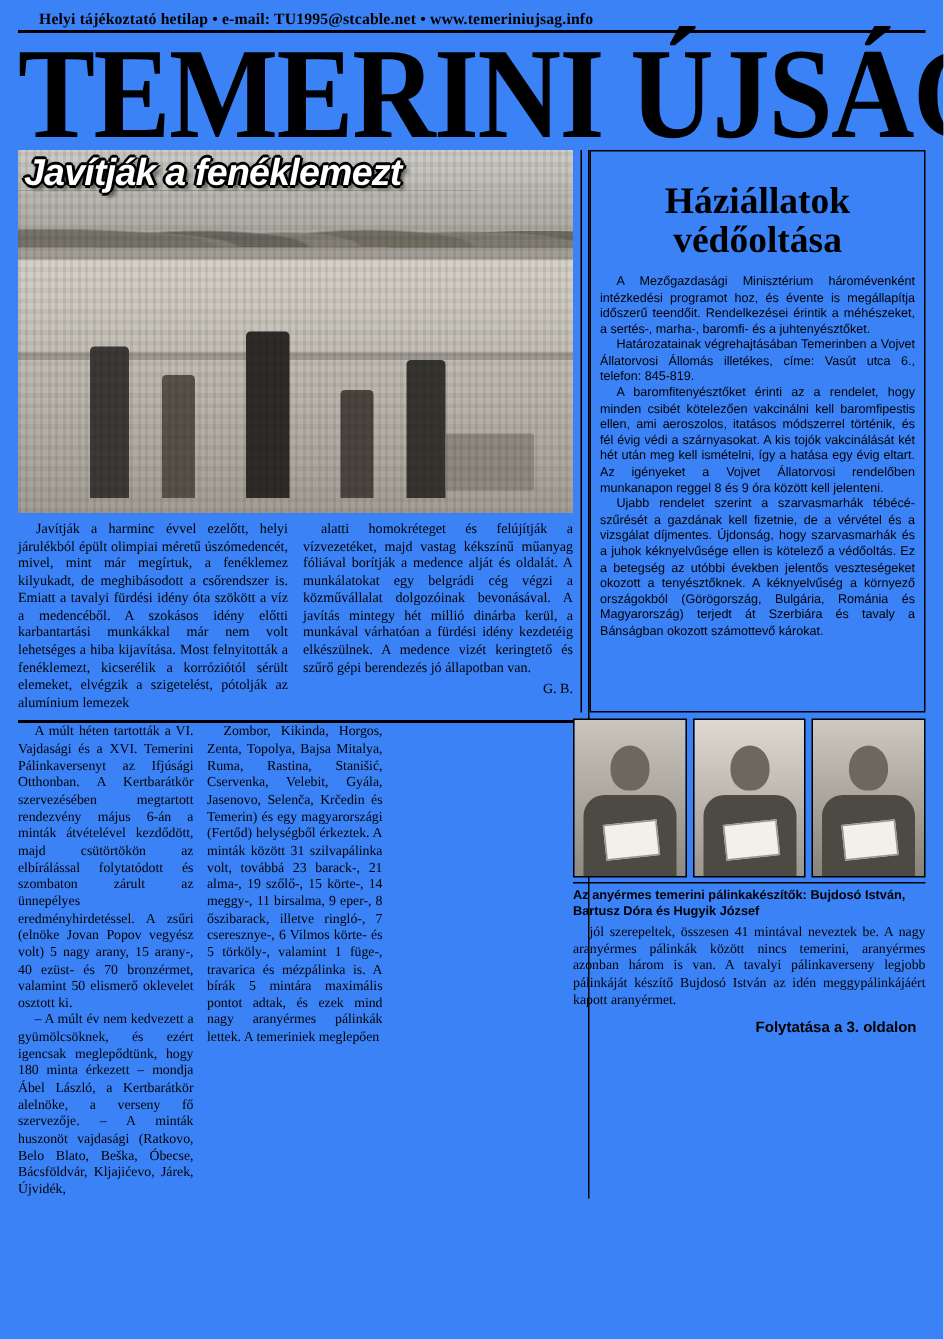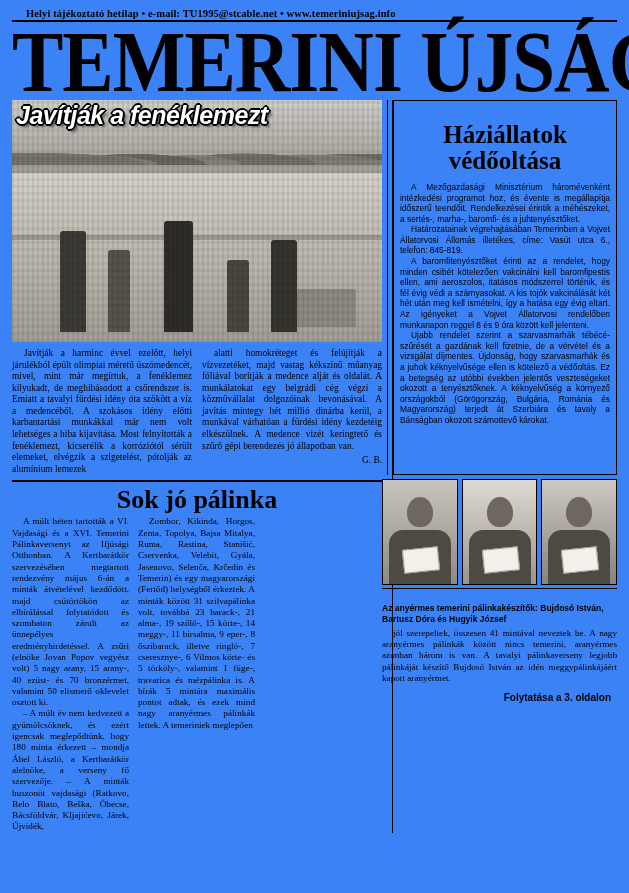--- a/index.html
+++ b/index.html
@@ -293,21 +293,21 @@
   .ph.two { background: linear-gradient(#dedad2, #9a958d); }
   .ph.three { background: linear-gradient(#cdc9c1, #87837b); }
 
   .photo-caption {
     font-family: "Liberation Sans", sans-serif;
     font-weight: bold;
     font-size: 8.5px;
     line-height: 10.2px;
     margin-top: 3px;
     border-top: 1px solid #000;
-    padding-top: 14px;
+    padding-top: 2px;
   }
   .tail-cols {
     display: flex;
     gap: 8px;
     margin-top: 4px;
   }
   .tail-cols .c {
     font-family: "Liberation Serif", serif;
     font-size: 9.2px;
     line-height: 11.3px;
@@ -392,21 +392,20 @@
           <p>A baromfitenyésztőket érinti az a rendelet, hogy minden csibét kötelezően vakcinálni kell baromfipestis ellen, ami aeroszolos, itatásos módszerrel történik, és fél évig védi a szárnyasokat. A kis tojók vakcinálását két hét után meg kell ismételni, így a hatása egy évig eltart. Az igényeket a Vojvet Állatorvosi rendelőben munkanapon reggel 8 és 9 óra között kell jelenteni.</p>
           <p>Ujabb rendelet szerint a szarvasmarhák tébécé-szűrését a gazdának kell fizetnie, de a vérvétel és a vizsgálat díjmentes. Újdonság, hogy szarvasmarhák és a juhok kéknyelvűsége ellen is kötelező a védőoltás. Ez a betegség az utóbbi években jelentős veszteségeket okozott a tenyésztőknek. A kéknyelvűség a környező országokból (Görögország, Bulgária, Románia és Magyarország) terjedt át Szerbiára és tavaly a Bánságban okozott számottevő károkat.</p>
         </div>
       </div>
     </div>
 
     <div class="second">
 
       <div class="second-left">
         <div class="rule-mid"></div>
-        <div class="pal-title">Sok jó pálinka</div>
         <div class="pal-cols">
           <div class="c">
             <p>A múlt héten tartották a VI. Vajdasági és a XVI. Temerini Pálinkaversenyt az Ifjúsági Otthonban. A Kertbarátkör szervezésében megtartott rendezvény május 6-án a minták átvételével kezdődött, majd csütörtökön az elbírálással folytatódott és szombaton zárult az ünnepélyes eredményhirdetéssel. A zsűri (elnöke Jovan Popov vegyész volt) 5 nagy arany, 15 arany-, 40 ezüst- és 70 bronzérmet, valamint 50 elismerő oklevelet osztott ki.</p>
             <p>– A múlt év nem kedvezett a gyümölcsöknek, és ezért igencsak meglepődtünk, hogy 180 minta érkezett – mondja Ábel László, a Kertbarátkör alelnöke, a verseny fő szervezője. – A minták huszonöt vajdasági (Ratkovo, Belo Blato, Beška, Óbecse, Bácsföldvár, Kljajićevo, Járek, Újvidék,</p>
           </div>
           <div class="c">
             <p>Zombor, Kikinda, Horgos, Zenta, Topolya, Bajsa Mitalya, Ruma, Rastina, Stanišić, Cservenka, Velebit, Gyála, Jasenovo, Selenča, Krčedin és Temerin) és egy magyarországi (Fertőd) helységből érkeztek. A minták között 31 szilvapálinka volt, továbbá 23 barack-, 21 alma-, 19 szőlő-, 15 körte-, 14 meggy-, 11 birsalma, 9 eper-, 8 őszibarack, illetve ringló-, 7 cseresznye-, 6 Vilmos körte- és 5 törköly-, valamint 1 füge-, travarica és mézpálinka is. A bírák 5 mintára maximális pontot adtak, és ezek mind nagy aranyérmes pálinkák lettek. A temeriniek meglepően</p>
           </div>
           <div class="c"></div>
         </div>

